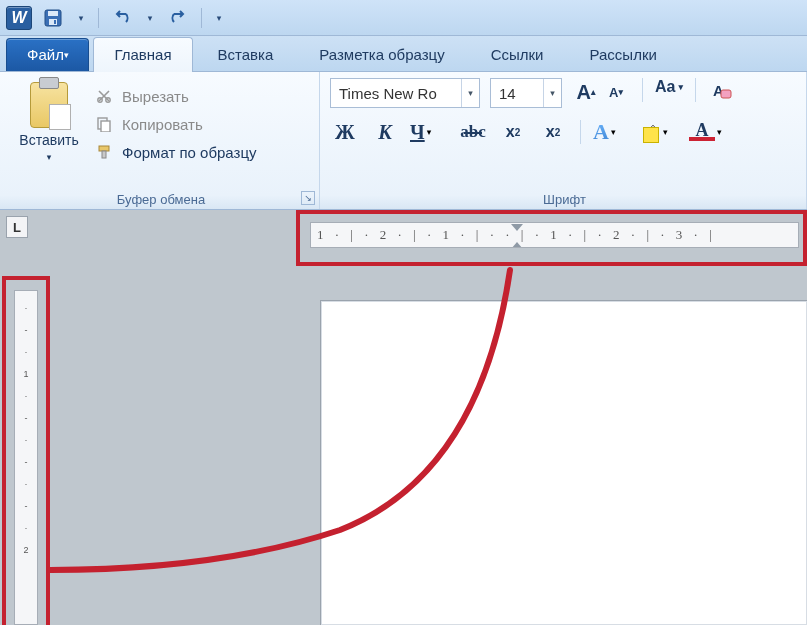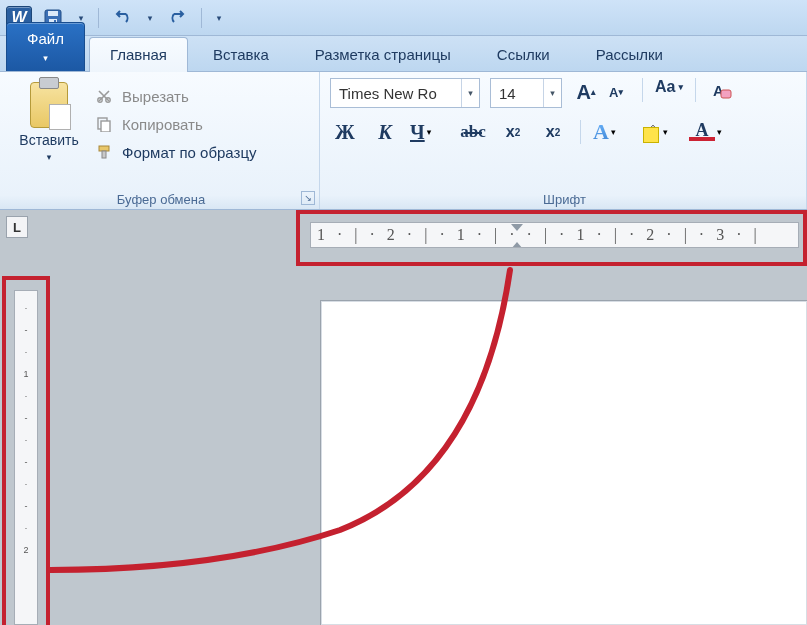--- a/index.html
+++ b/index.html
@@ -33,23 +33,22 @@
     height: 36px;
     background: linear-gradient(#cde1f5,#bdd7f0);
     display:flex;align-items:flex-end; gap:4px; padding-left:6px;
     border-bottom:1px solid #9fb8d6;
   }
   .file-tab {
     background: linear-gradient(#2a71c5,#1c58a4);
     color:#fff; padding:7px 20px 8px; border-radius:4px 4px 0 0;
     font-size:15px; font-weight:500;
     border:1px solid #184d8f; border-bottom:none;
-    display:flex;align-items:center;gap:6px;
+    display:flex;align-items:center;
     box-shadow: inset 0 1px 0 rgba(255,255,255,.3);
-    flex-direction: column;
   }
   .tab {
     padding:8px 20px 8px; font-size:15px; color:#1f3b61;
     border:1px solid transparent; border-bottom:none; border-radius:4px 4px 0 0;
   }
   .tab.active {
     background: linear-gradient(#f7fbff,#eef5fc);
     border-color:#9fb8d6;
     color:#1f3b61;
     margin-bottom:-1px;
@@ -252,21 +251,21 @@
     </div>
 </div>
 
 <div class="ribbon-tabs">
   <div class="file-tab">
     <span>Файл</span>
     <span class="tiny-chev" style="font-size:9px;">▾</span>
   </div>
   <div class="tab active">Главная</div>
   <div class="tab">Вставка</div>
-  <div class="tab">Разметка страницы</div>
+  <div class="tab">Разметка образцу</div>
   <div class="tab">Ссылки</div>
   <div class="tab">Рассылки</div>
 </div>
 
 <div class="ribbon-body">
 
   <div class="rgroup grp-clipboard">
     <div class="paste-big">
       <div class="paste-icon"></div>
       <span>Вставить</span>
@@ -382,21 +381,21 @@
     <div class="rgroup-label">Шрифт</div>
   </div>
 </div>
 
 <div class="doc-area">
   <div class="tab-stop-box">
     <span style="font-weight:bold;">L</span>
   </div>
 
   <div class="hruler">
-    <span class="seg" style="font-family:Tahoma;font-size:16px;color:#555;letter-spacing:4px;">1 · | · 2 · | · 1 · | ·   · | · 1 · | · 2 · | · 3 · |</span>
+    <span class="seg" style="font-family:Tahoma;font-size:13px;color:#555;letter-spacing:4px;">1 · | · 2 · | · 1 · | ·   · | · 1 · | · 2 · | · 3 · |</span>
     <div class="indent-marker"></div>
   </div>
   <div class="hruler-highlight"></div>
 
   <div class="vruler">
     <div class="vtick">·</div>
     <div class="vtick">-</div>
     <div class="vtick">·</div>
     <div class="vtick">1</div>
     <div class="vtick">·</div>

